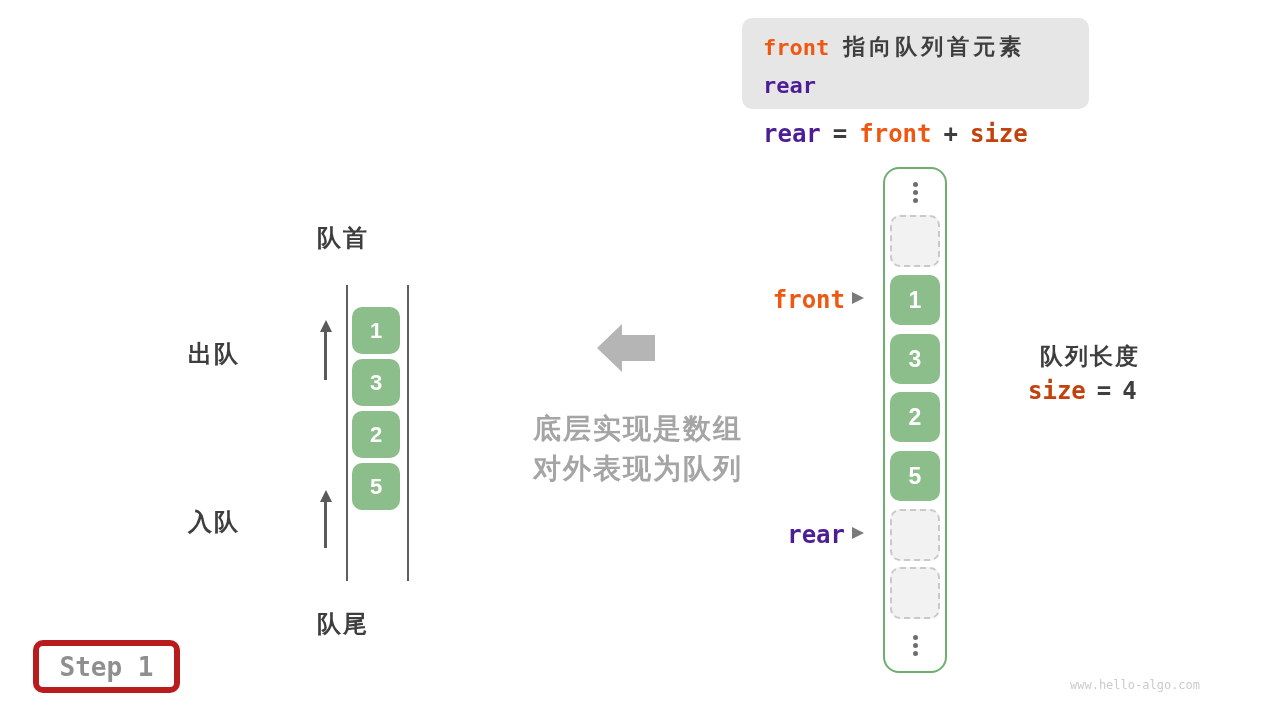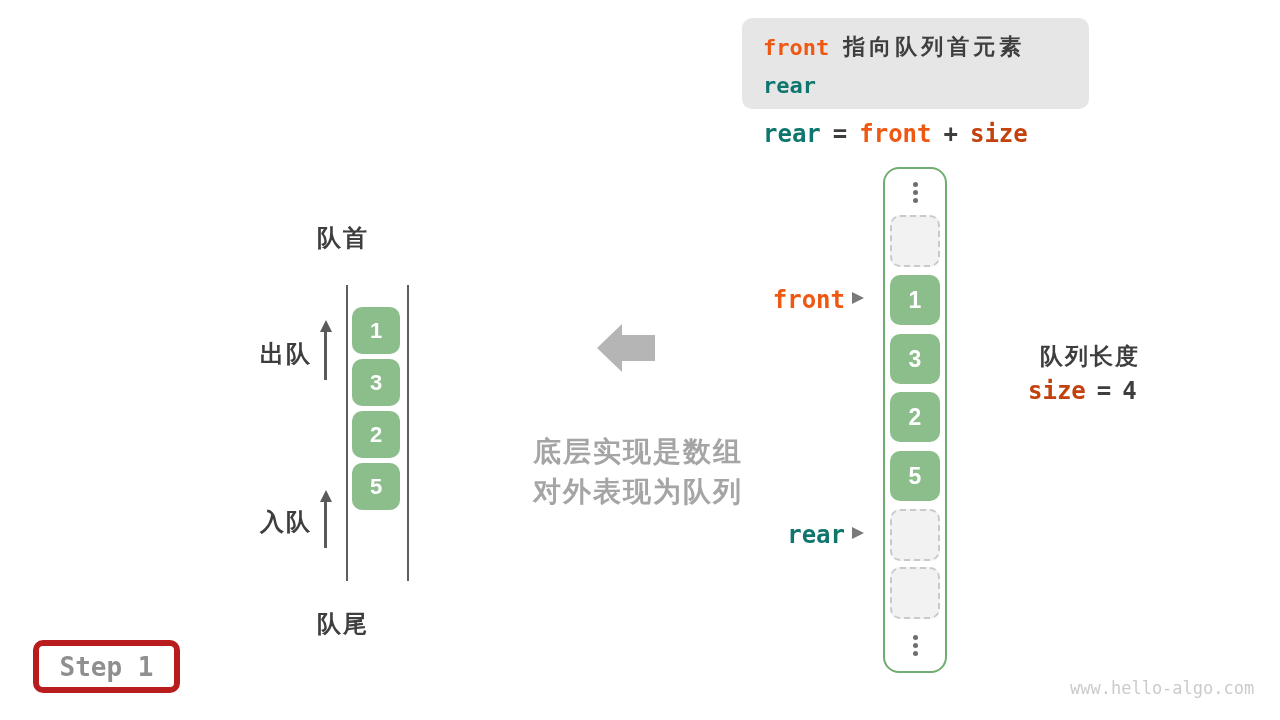--- a/index.html
+++ b/index.html
@@ -11,21 +11,21 @@
   .mono { font-family:"DejaVu Sans Mono","Liberation Mono",monospace; font-weight:bold; }
 
   
   .legend {
     position:absolute; left:742px; top:18px; width:347px; height:91px;
     background:#E6E6E6; border-radius:10px; padding:10px 0 0 21px;
   }
   .legend-line { height:38px; display:flex; align-items:center; font-size:22px; }
   .legend-line .kw { font-size:22px; margin-right:14px; }
   .kw-front { color:#EE5812; }
-  .kw-rear  { color:#0f766e; }
+  .kw-rear  { color:#4c1d95; }
   .kw-size  { color:#c2410c; }
   .cjk { letter-spacing:4px; color:#3E3E3E; font-weight:600; }
 
   
   .formula { position:absolute; left:763px; top:120px; font-size:24px; display:flex; align-items:center; }
   .formula .op { color:#3E3E3E; margin:0 12px; }
 
   
   .array-box {
     position:absolute; left:883px; top:167px; width:64px; height:506px;
@@ -55,40 +55,40 @@
 
   
   .wall { position:absolute; width:1.5px; background:#5E5E5E; top:285px; height:296px; }
   .wall.l { left:346px; } .wall.r { left:407px; }
   .qcell {
     position:absolute; left:352px; width:48px; height:47px; border-radius:10px;
     background:#8CBE8C; color:#ffffff; font-size:22px; font-weight:bold;
     display:flex; align-items:center; justify-content:center;
   }
   .qlabel { position:absolute; left:317px; width:120px; text-align:left; font-size:24px; font-weight:bold; letter-spacing:2px; }
-  .oplabel { position:absolute; left:212px; width:100px; text-align:right; font-size:24px; font-weight:bold; letter-spacing:2px; }
+  .oplabel { position:absolute; left:188px; width:100px; font-size:24px; font-weight:bold; letter-spacing:2px; }
   .v-arrow { position:absolute; display:flex; flex-direction:column; align-items:center; width:13px; }
   .v-arrow .head { width:0; height:0; border-left:6px solid transparent; border-right:6px solid transparent; border-bottom:12px solid #5A5A5A; }
   .v-arrow .shaft { width:2.5px; flex:1; background:#5A5A5A; }
 
   
   .big-arrow { position:absolute; left:597px; top:322px; }
-  .mid-caption { position:absolute; left:512px; top:432px; width:252px; text-align:center;
+  .mid-caption { position:absolute; left:512px; top:409px; width:252px; text-align:center;
                  font-size:28px; font-weight:bold; color:#A5A5A5; line-height:40px; letter-spacing:2px; }
 
   
   .step-badge {
     position:absolute; left:33px; top:640px; width:147px; height:53px;
     background:#ffffff; border:6px solid #b91c1c; border-radius:10px;
     display:flex; align-items:center; justify-content:center;
     font-size:26px; color:#8F8F8F;
   }
 
   
-  .watermark { position:absolute; left:1070px; top:678px; font-size:17px; color:#CBCBCB;
+  .watermark { position:absolute; left:1070px; top:678px; font-size:12px; color:#CBCBCB;
                font-family:"DejaVu Sans Mono","Liberation Mono",monospace; }
 </style>
 </head>
 <body>
 
 <div class="canvas">
 
   <div class="legend">
     <div class="legend-line">
       <span class="mono kw kw-front">front</span>

